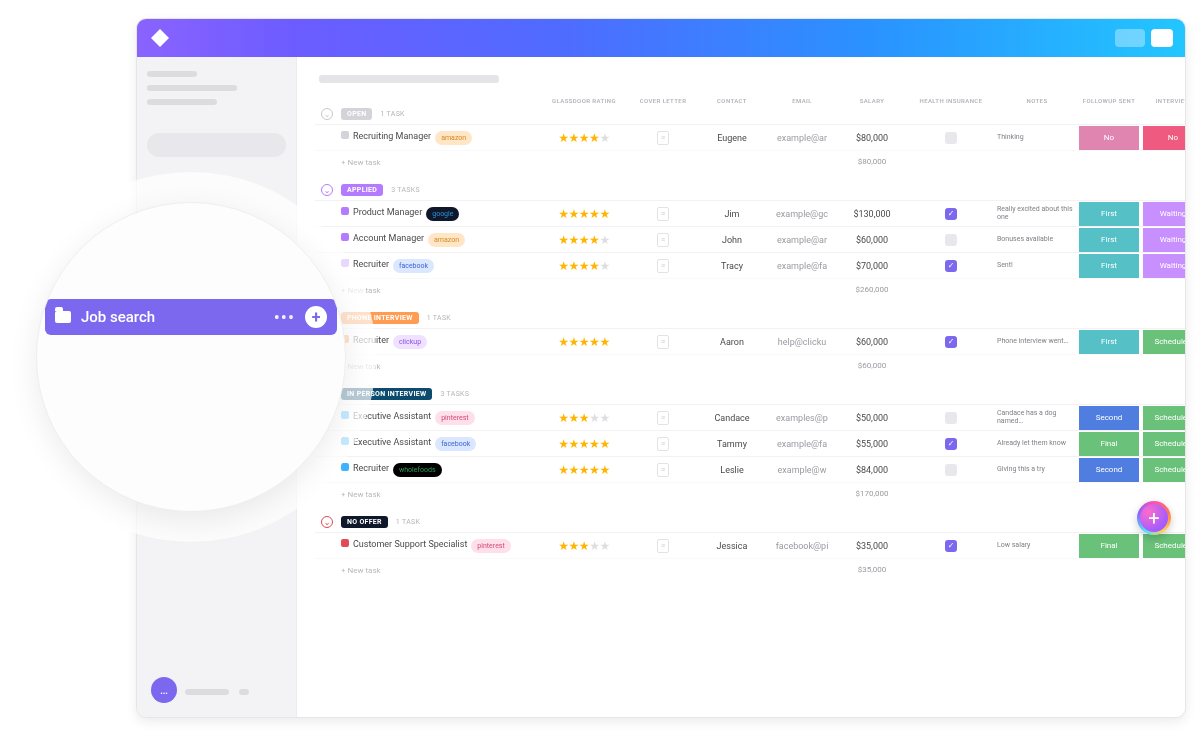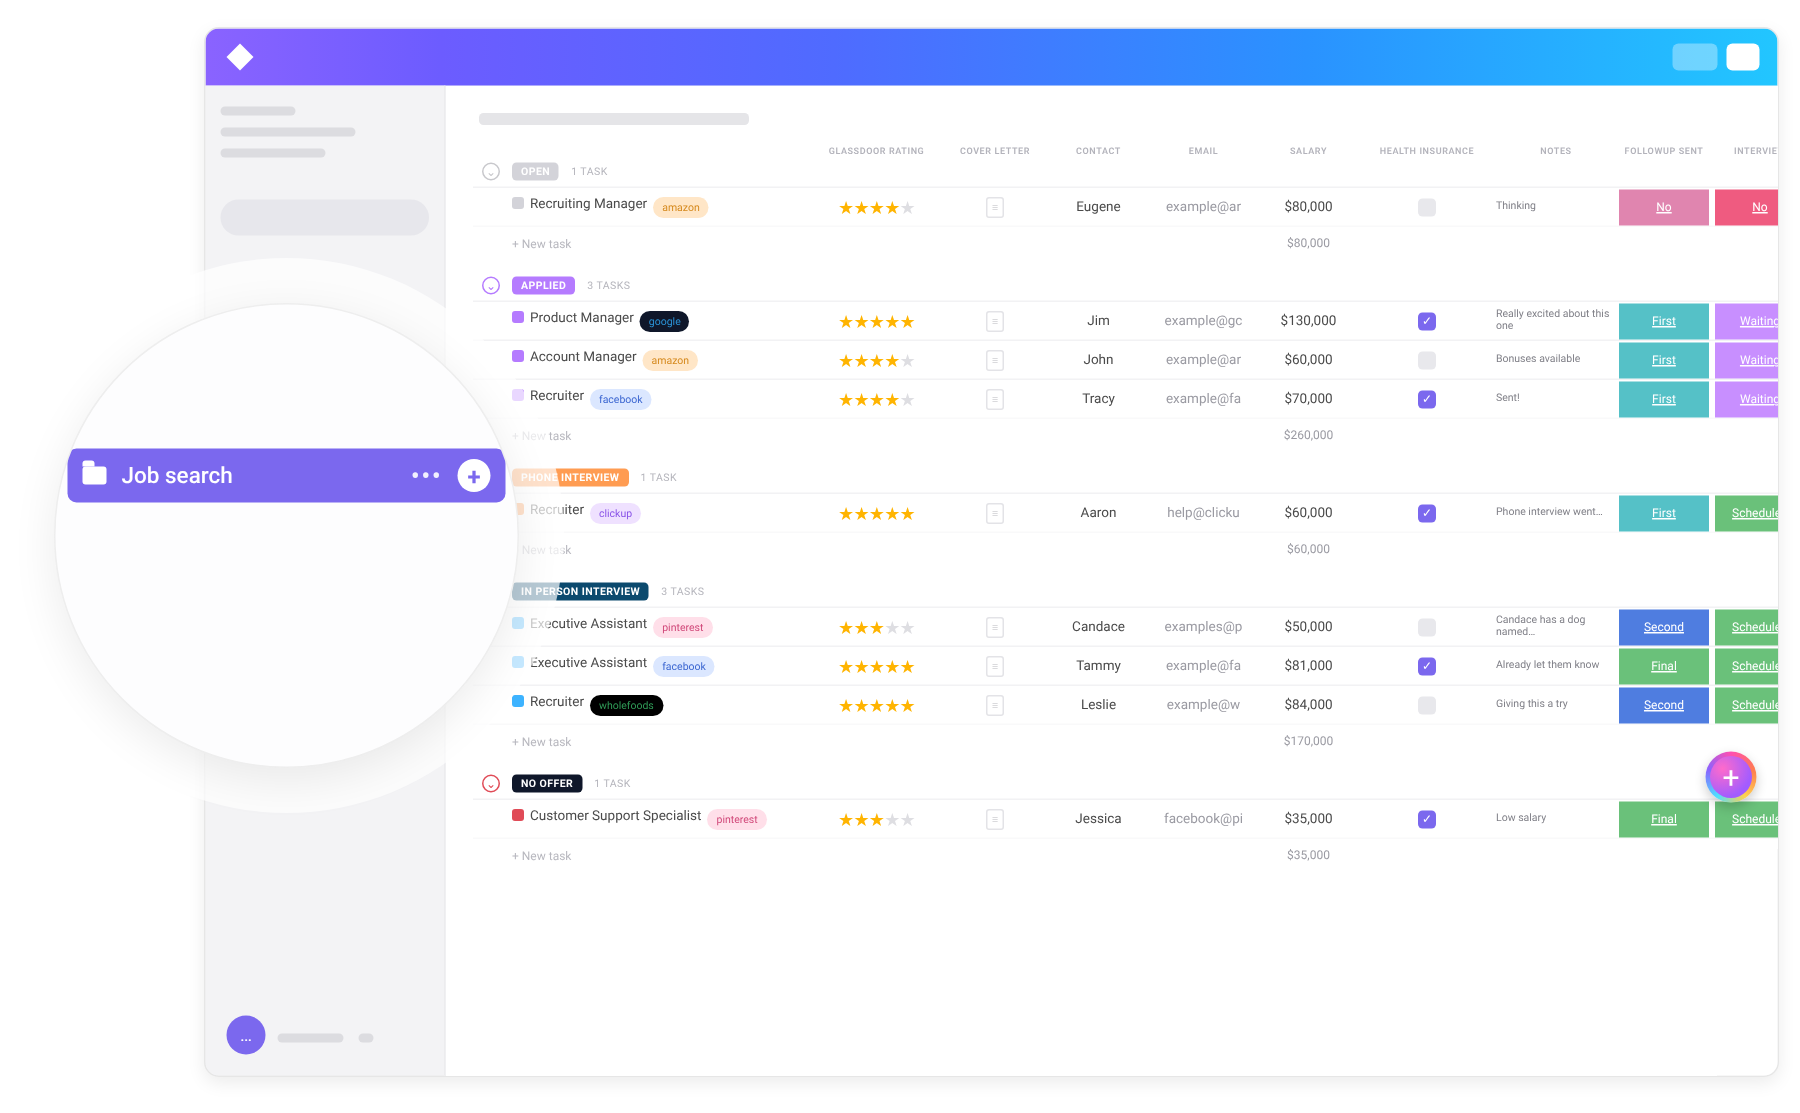--- a/index.html
+++ b/index.html
@@ -132,21 +132,21 @@
   .chk {
     width:12px; height:12px; border-radius:3px; margin:0 auto;
     display:flex; align-items:center; justify-content:center;
     font-size:8px; color:#fff;
   }
   .chk.on { background:#7b68ee; }
   .chk.off { background:#e8e8ec; }
   .notes { font-size:7px; color:#808088; line-height:1.1; text-align:left; padding-right:4px;}
   .cell-badge {
     height:24px; display:flex; align-items:center; justify-content:center;
-    color:#fff; font-size:8px; margin:0 2px;text-decoration:underline;
+    color:#fff; font-size:8px; margin:0 2px;
   }
   .sum-row {
     display:grid;
     grid-template-columns: 200px 86px 72px 66px 74px 66px 92px 80px 64px 64px;
     padding-left:26px; height:22px;
     font-size:8px; color:#9a9aa2; align-items:center;
     border-top: 1px solid #f9f9fa;
   }
   .new-task { font-size:8px; color:#b8b8bf; padding-left:26px; margin-top:2px; }
 
@@ -436,21 +436,21 @@
         <span class="sq" style="background:#3db3ff"></span>
         <span>Executive Assistant</span>
         <span class="tag" style="background:#dbe7ff;color:#3b66d1">facebook</span>
       </div>
       <div class="stars">★★★★★</div>
       <div class="center">
                 <div class="doc-icon">≡</div>
               </div>
       <div class="center">Tammy</div>
       <div class="center light">example@fa</div>
-      <div class="center">$81,000</div>
+      <div class="center">$55,000</div>
       <div class="center">
                 <div class="chk on">✓</div>
               </div>
       <div class="notes">Already let them know</div>
       <div class="cell-badge" style="background:#6ac17a">Final</div>
       <div class="cell-badge" style="background:#6ac17a">Scheduled</div>
             </div>
             <div class="task-row">
       <div class="task-name">
         <span class="sq" style="background:#3db3ff"></span>

